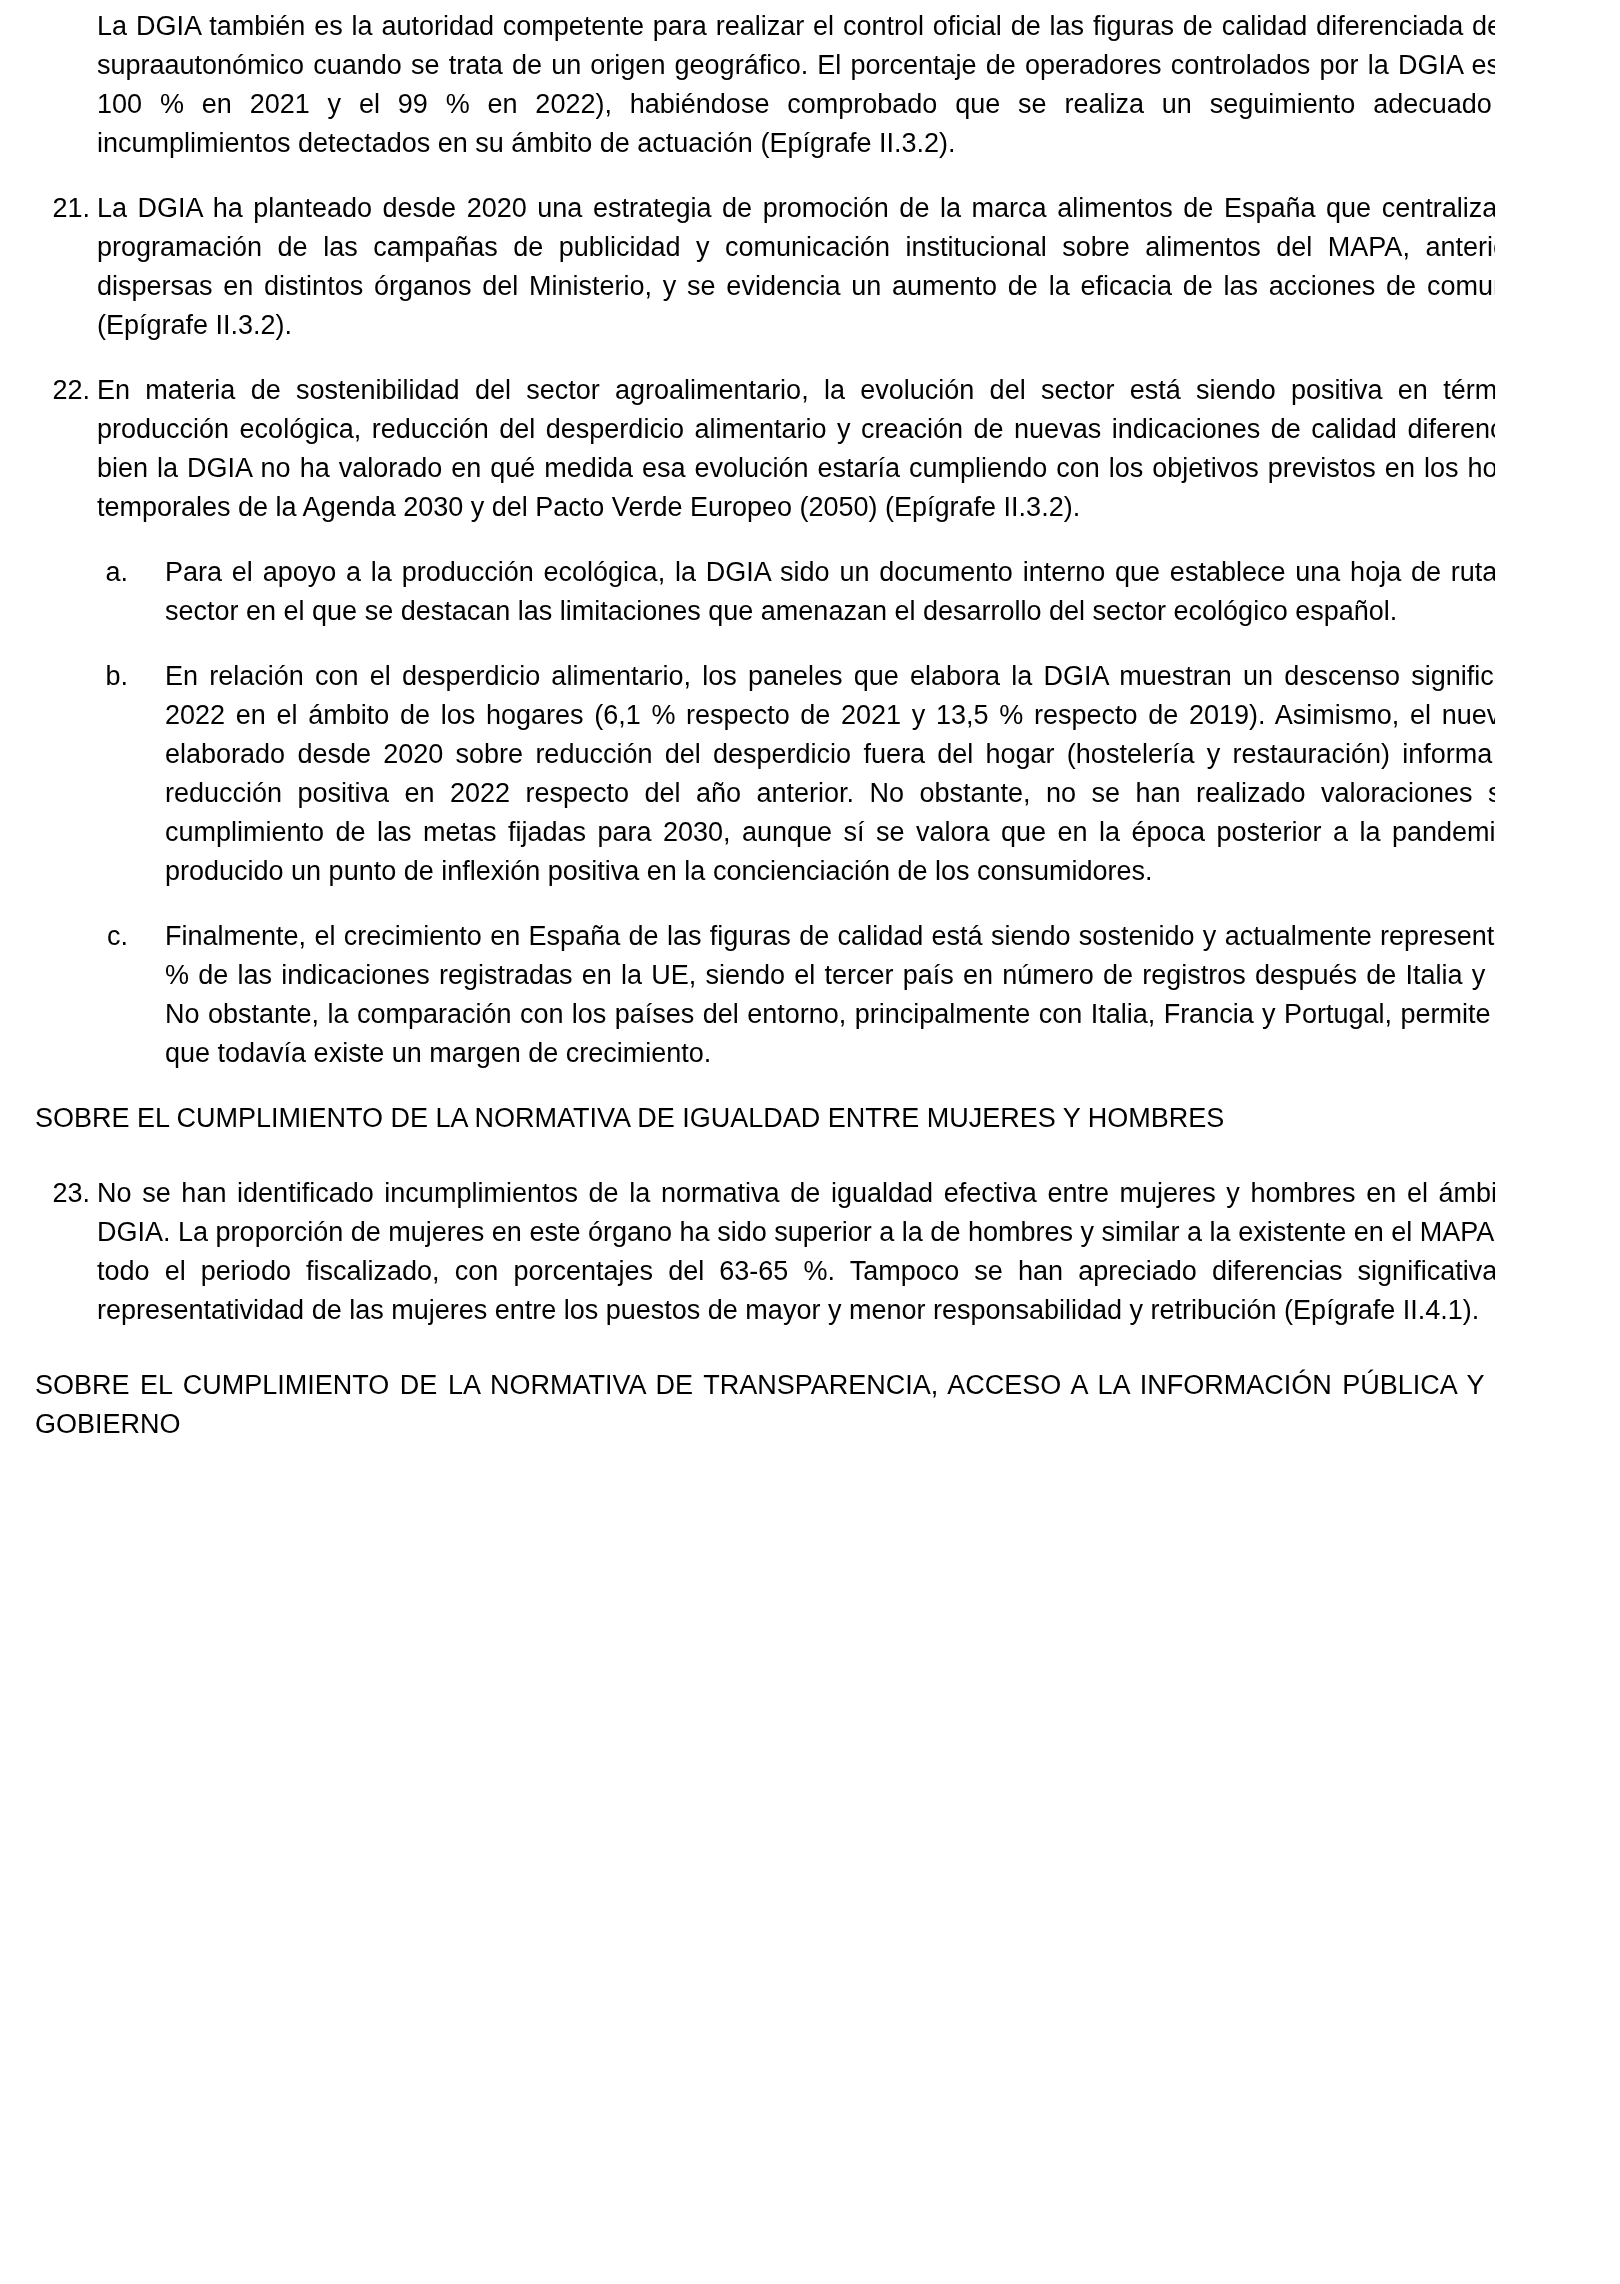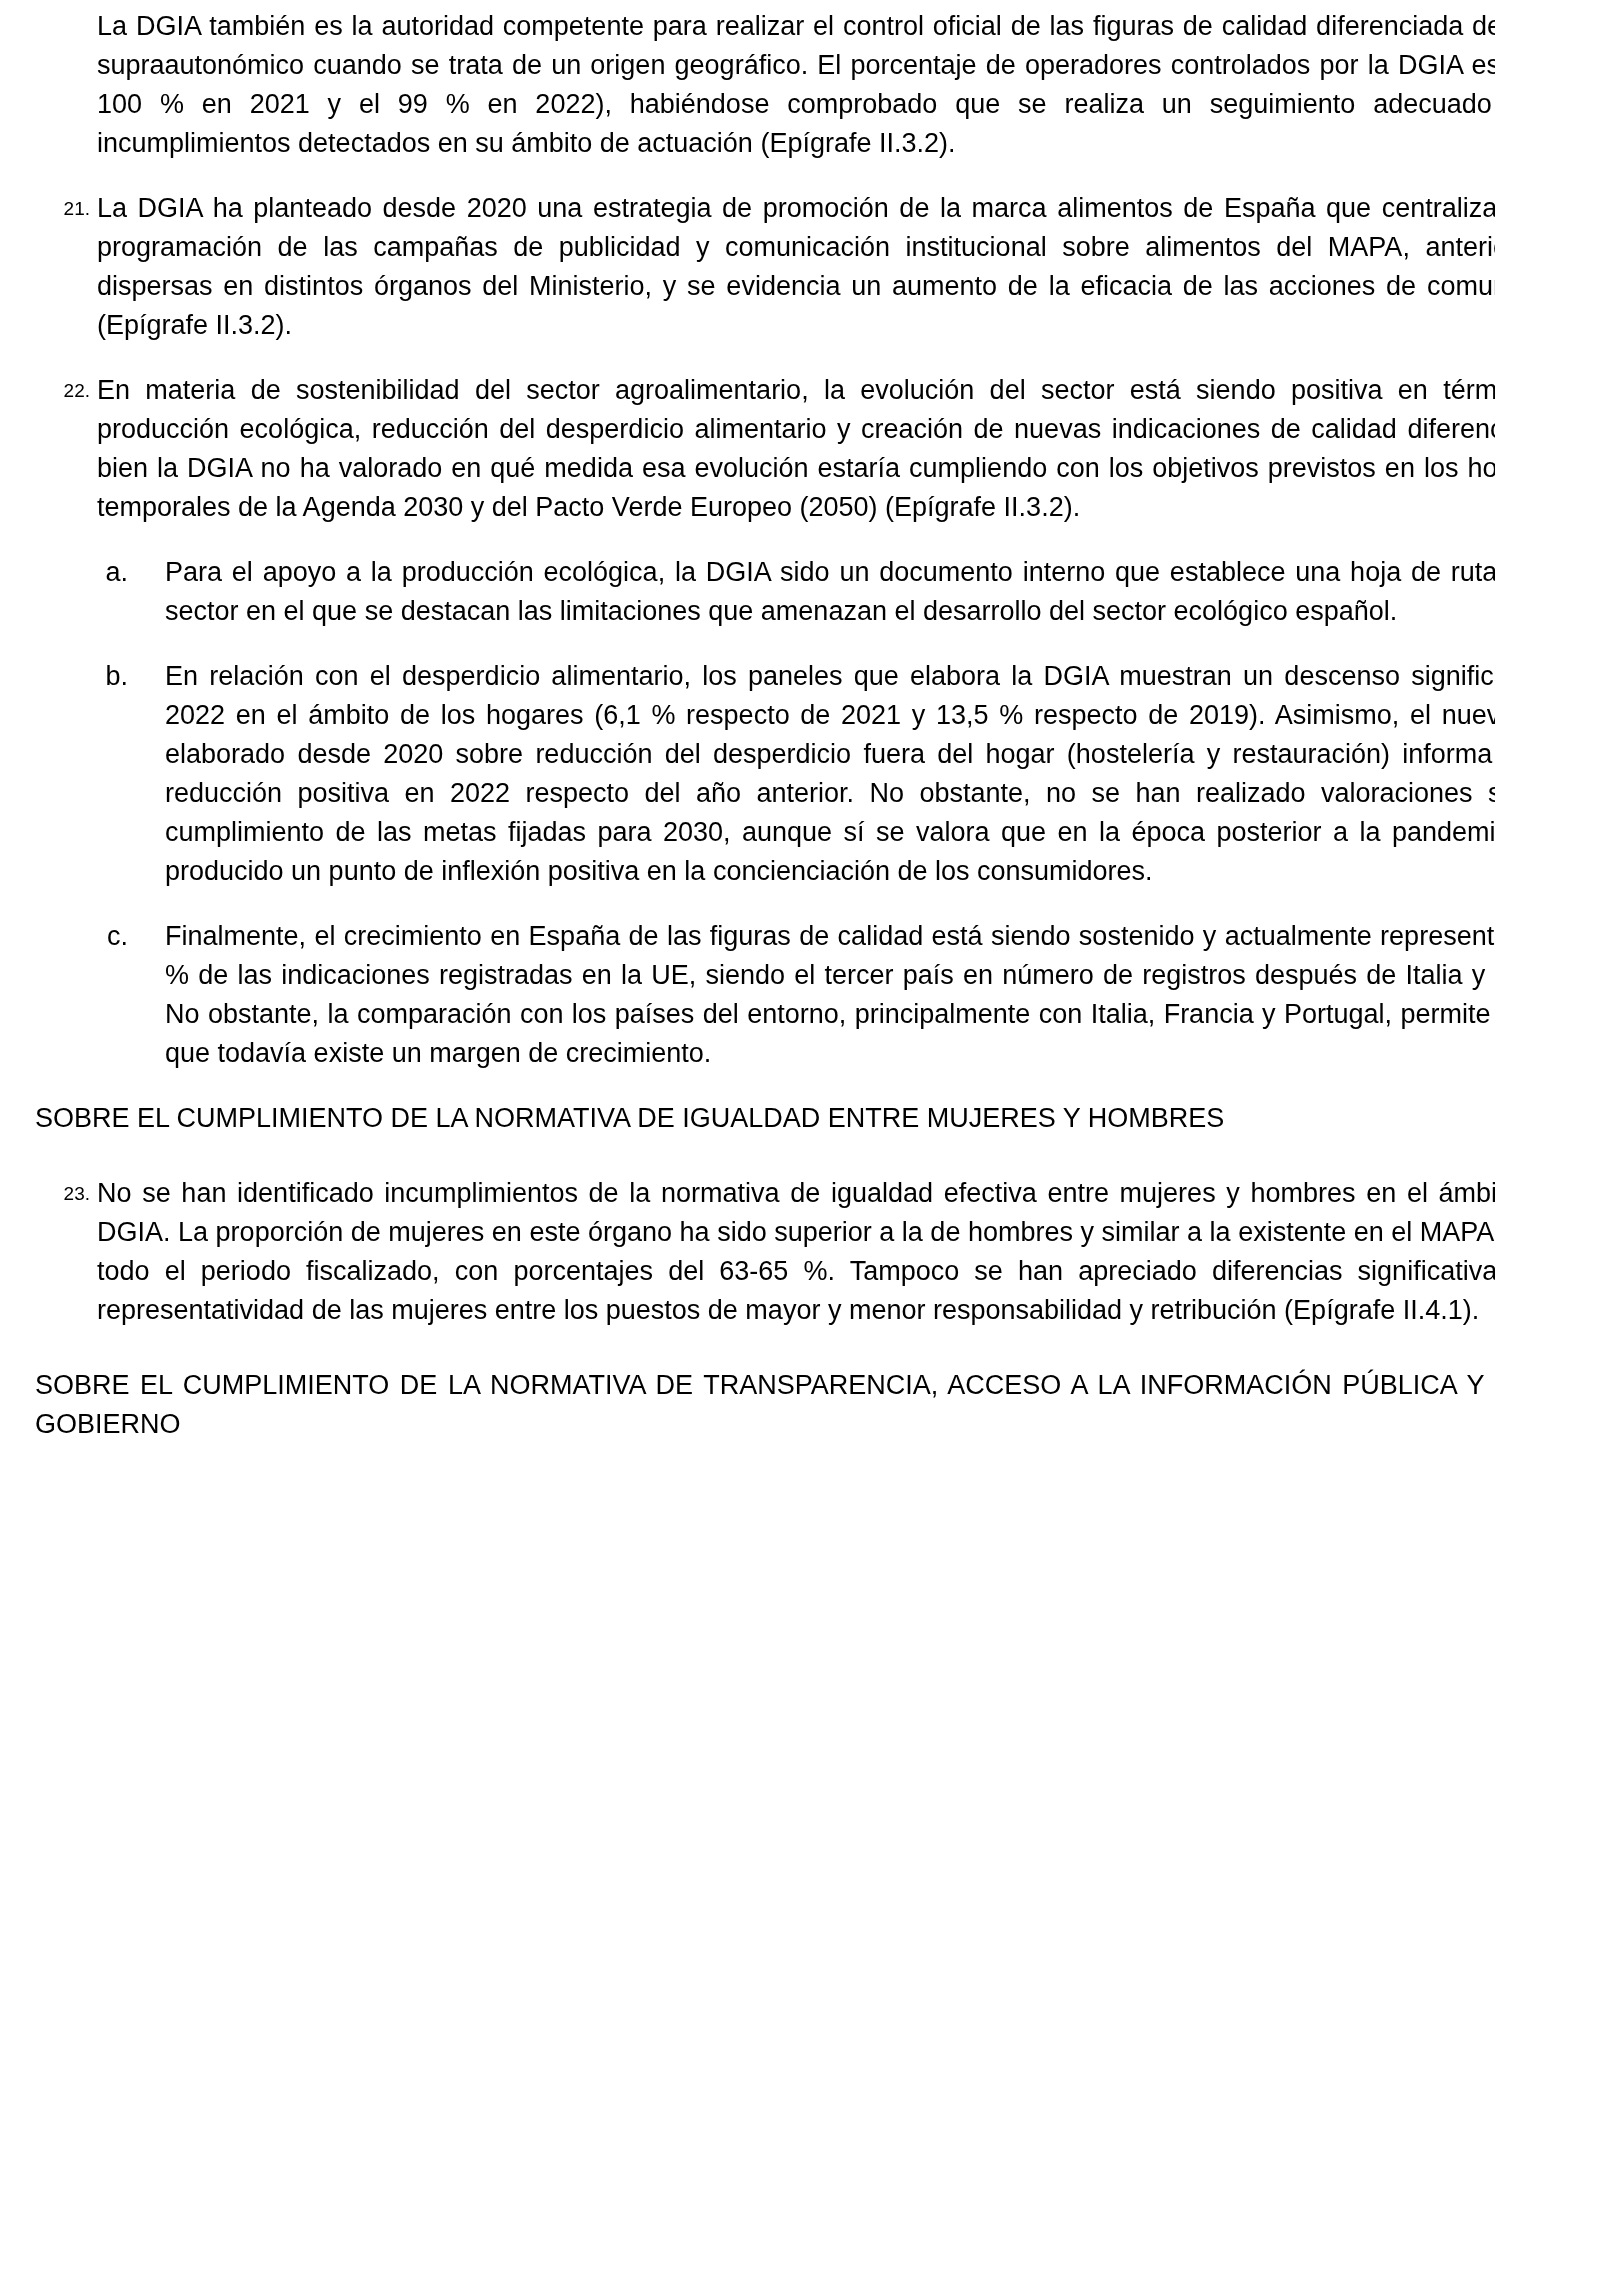--- a/index.html
+++ b/index.html
@@ -51,21 +51,21 @@
     position: relative;
     padding-left: 68px;
     margin-bottom: 26px;
   }
   .numitem > .marker {
     position: absolute;
     left: 10px;
     top: 0;
     width: 51px;
     text-align: right;
-    font-size: 19px;
+    font-size: 27px;
     line-height: 39px;
   }
 
   
   .letteritem {
     position: relative;
     padding-left: 136px;
     margin-bottom: 26px;
   }
   .letteritem > .marker {

